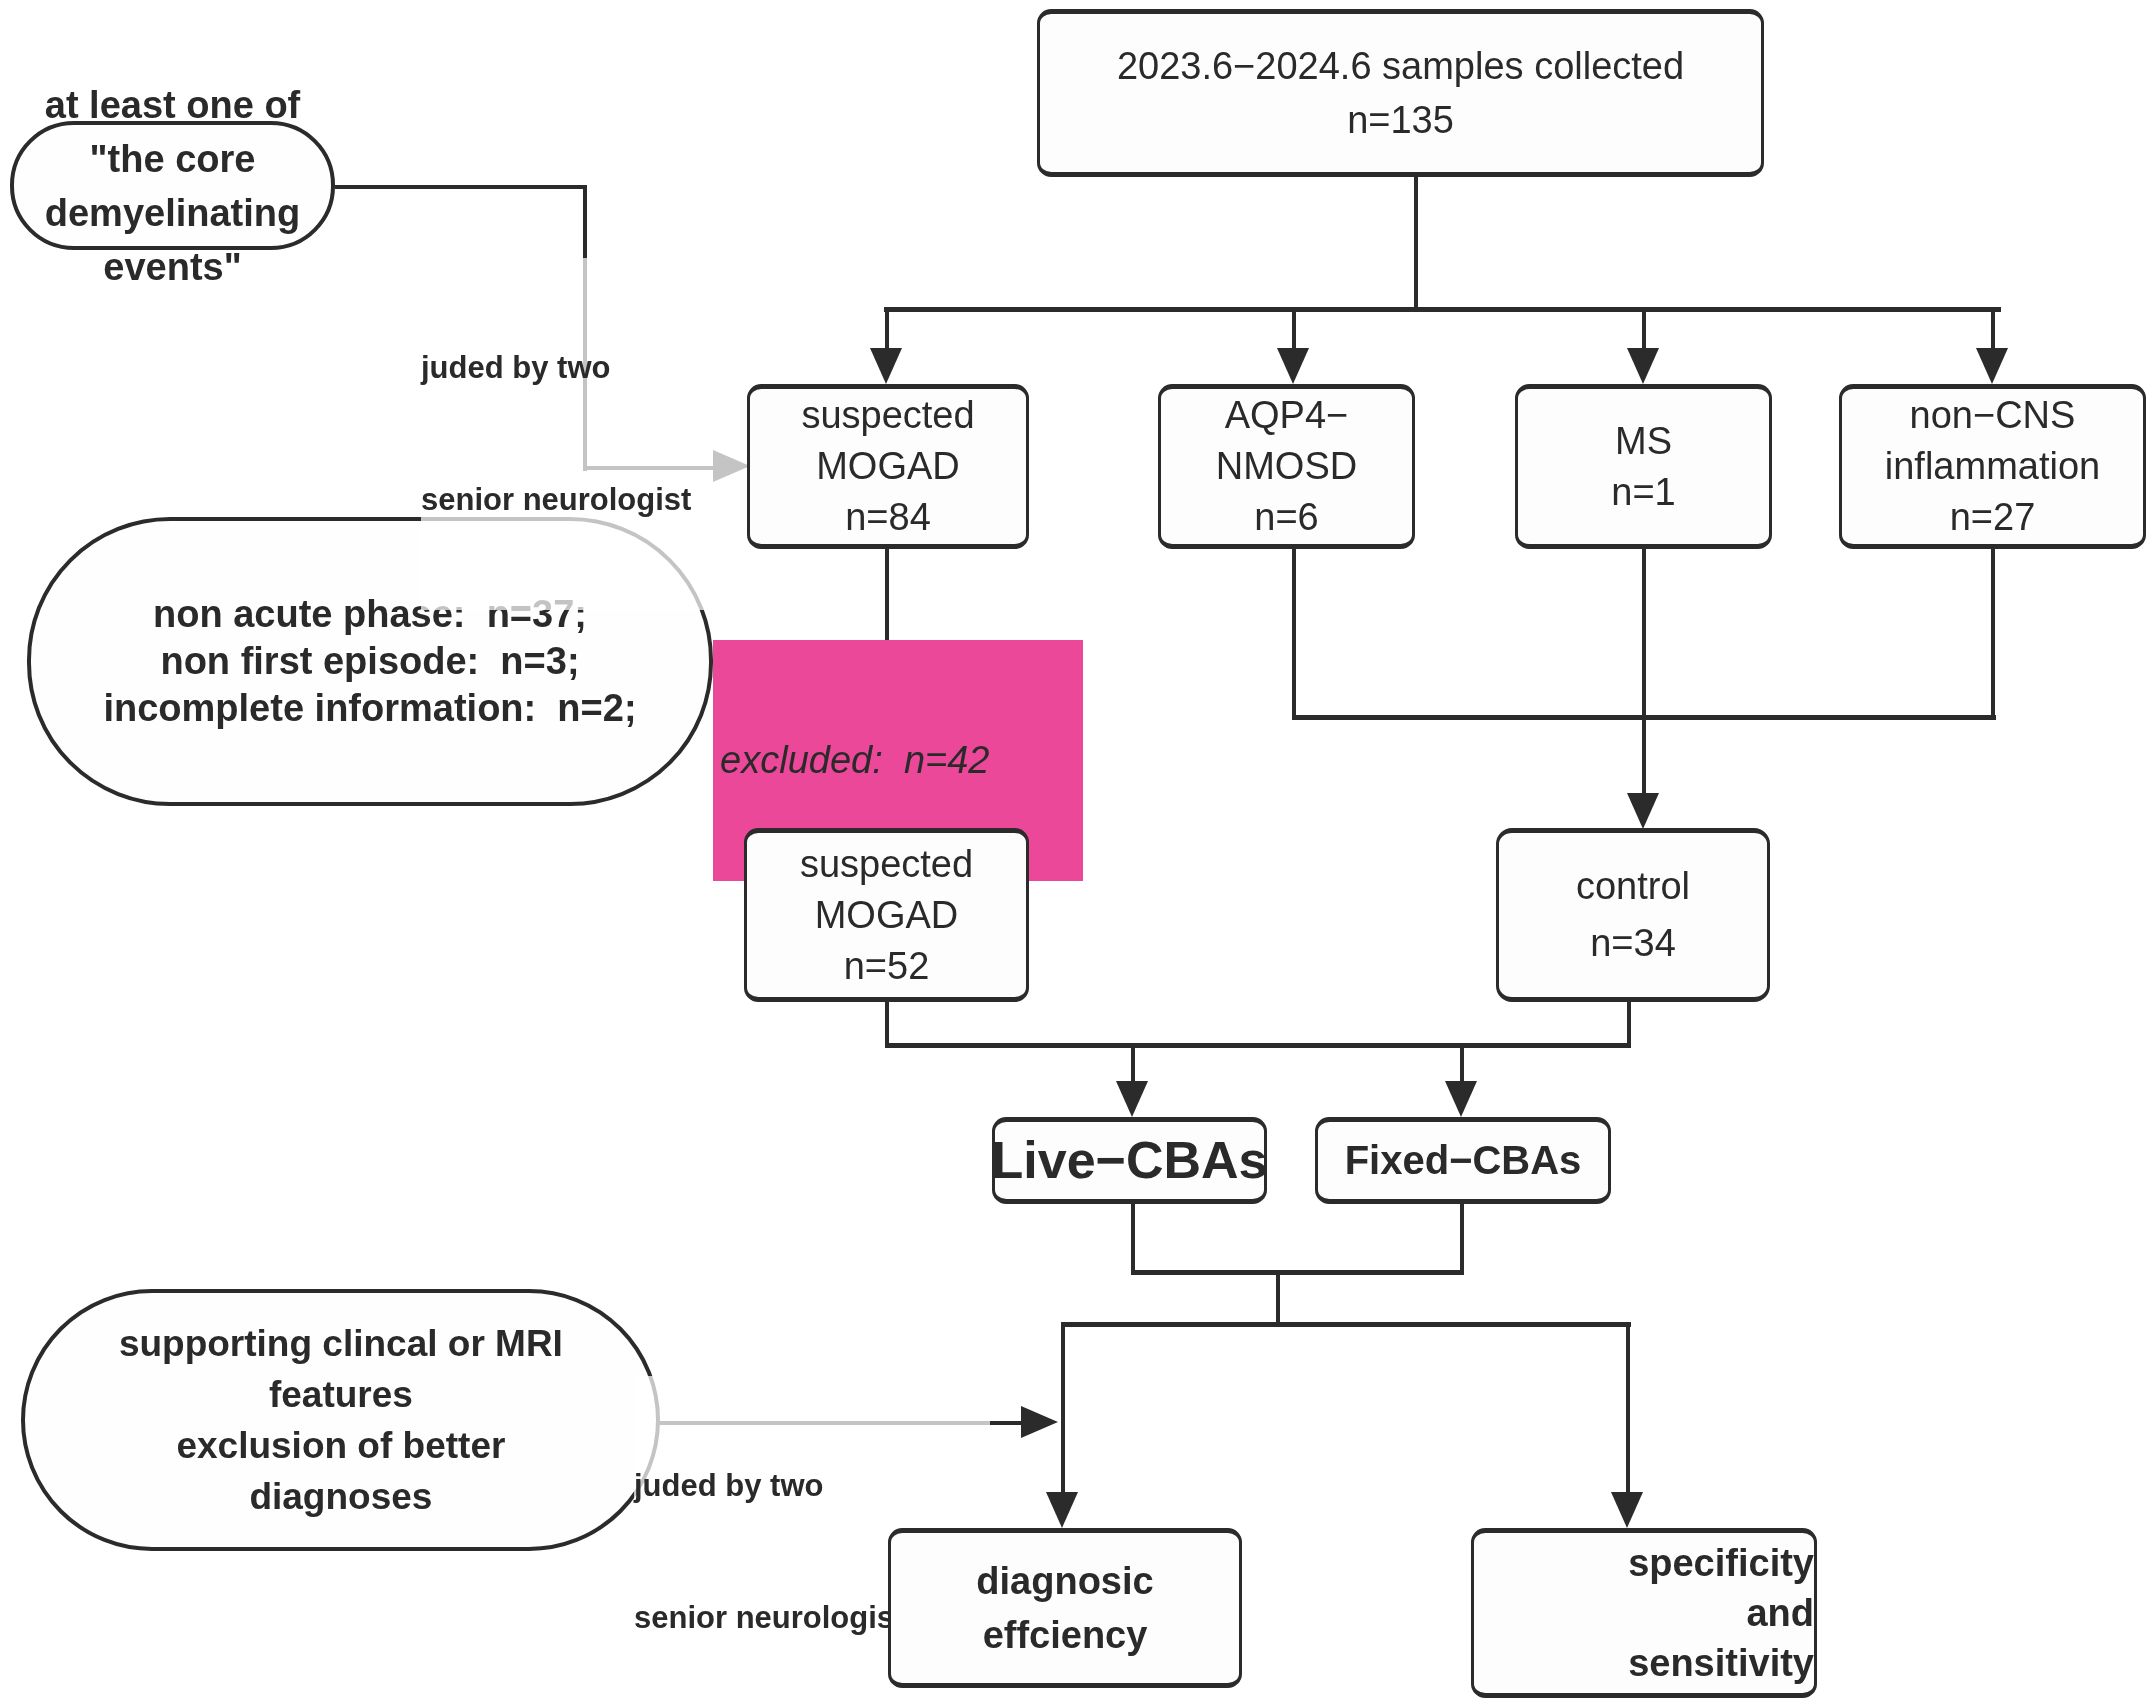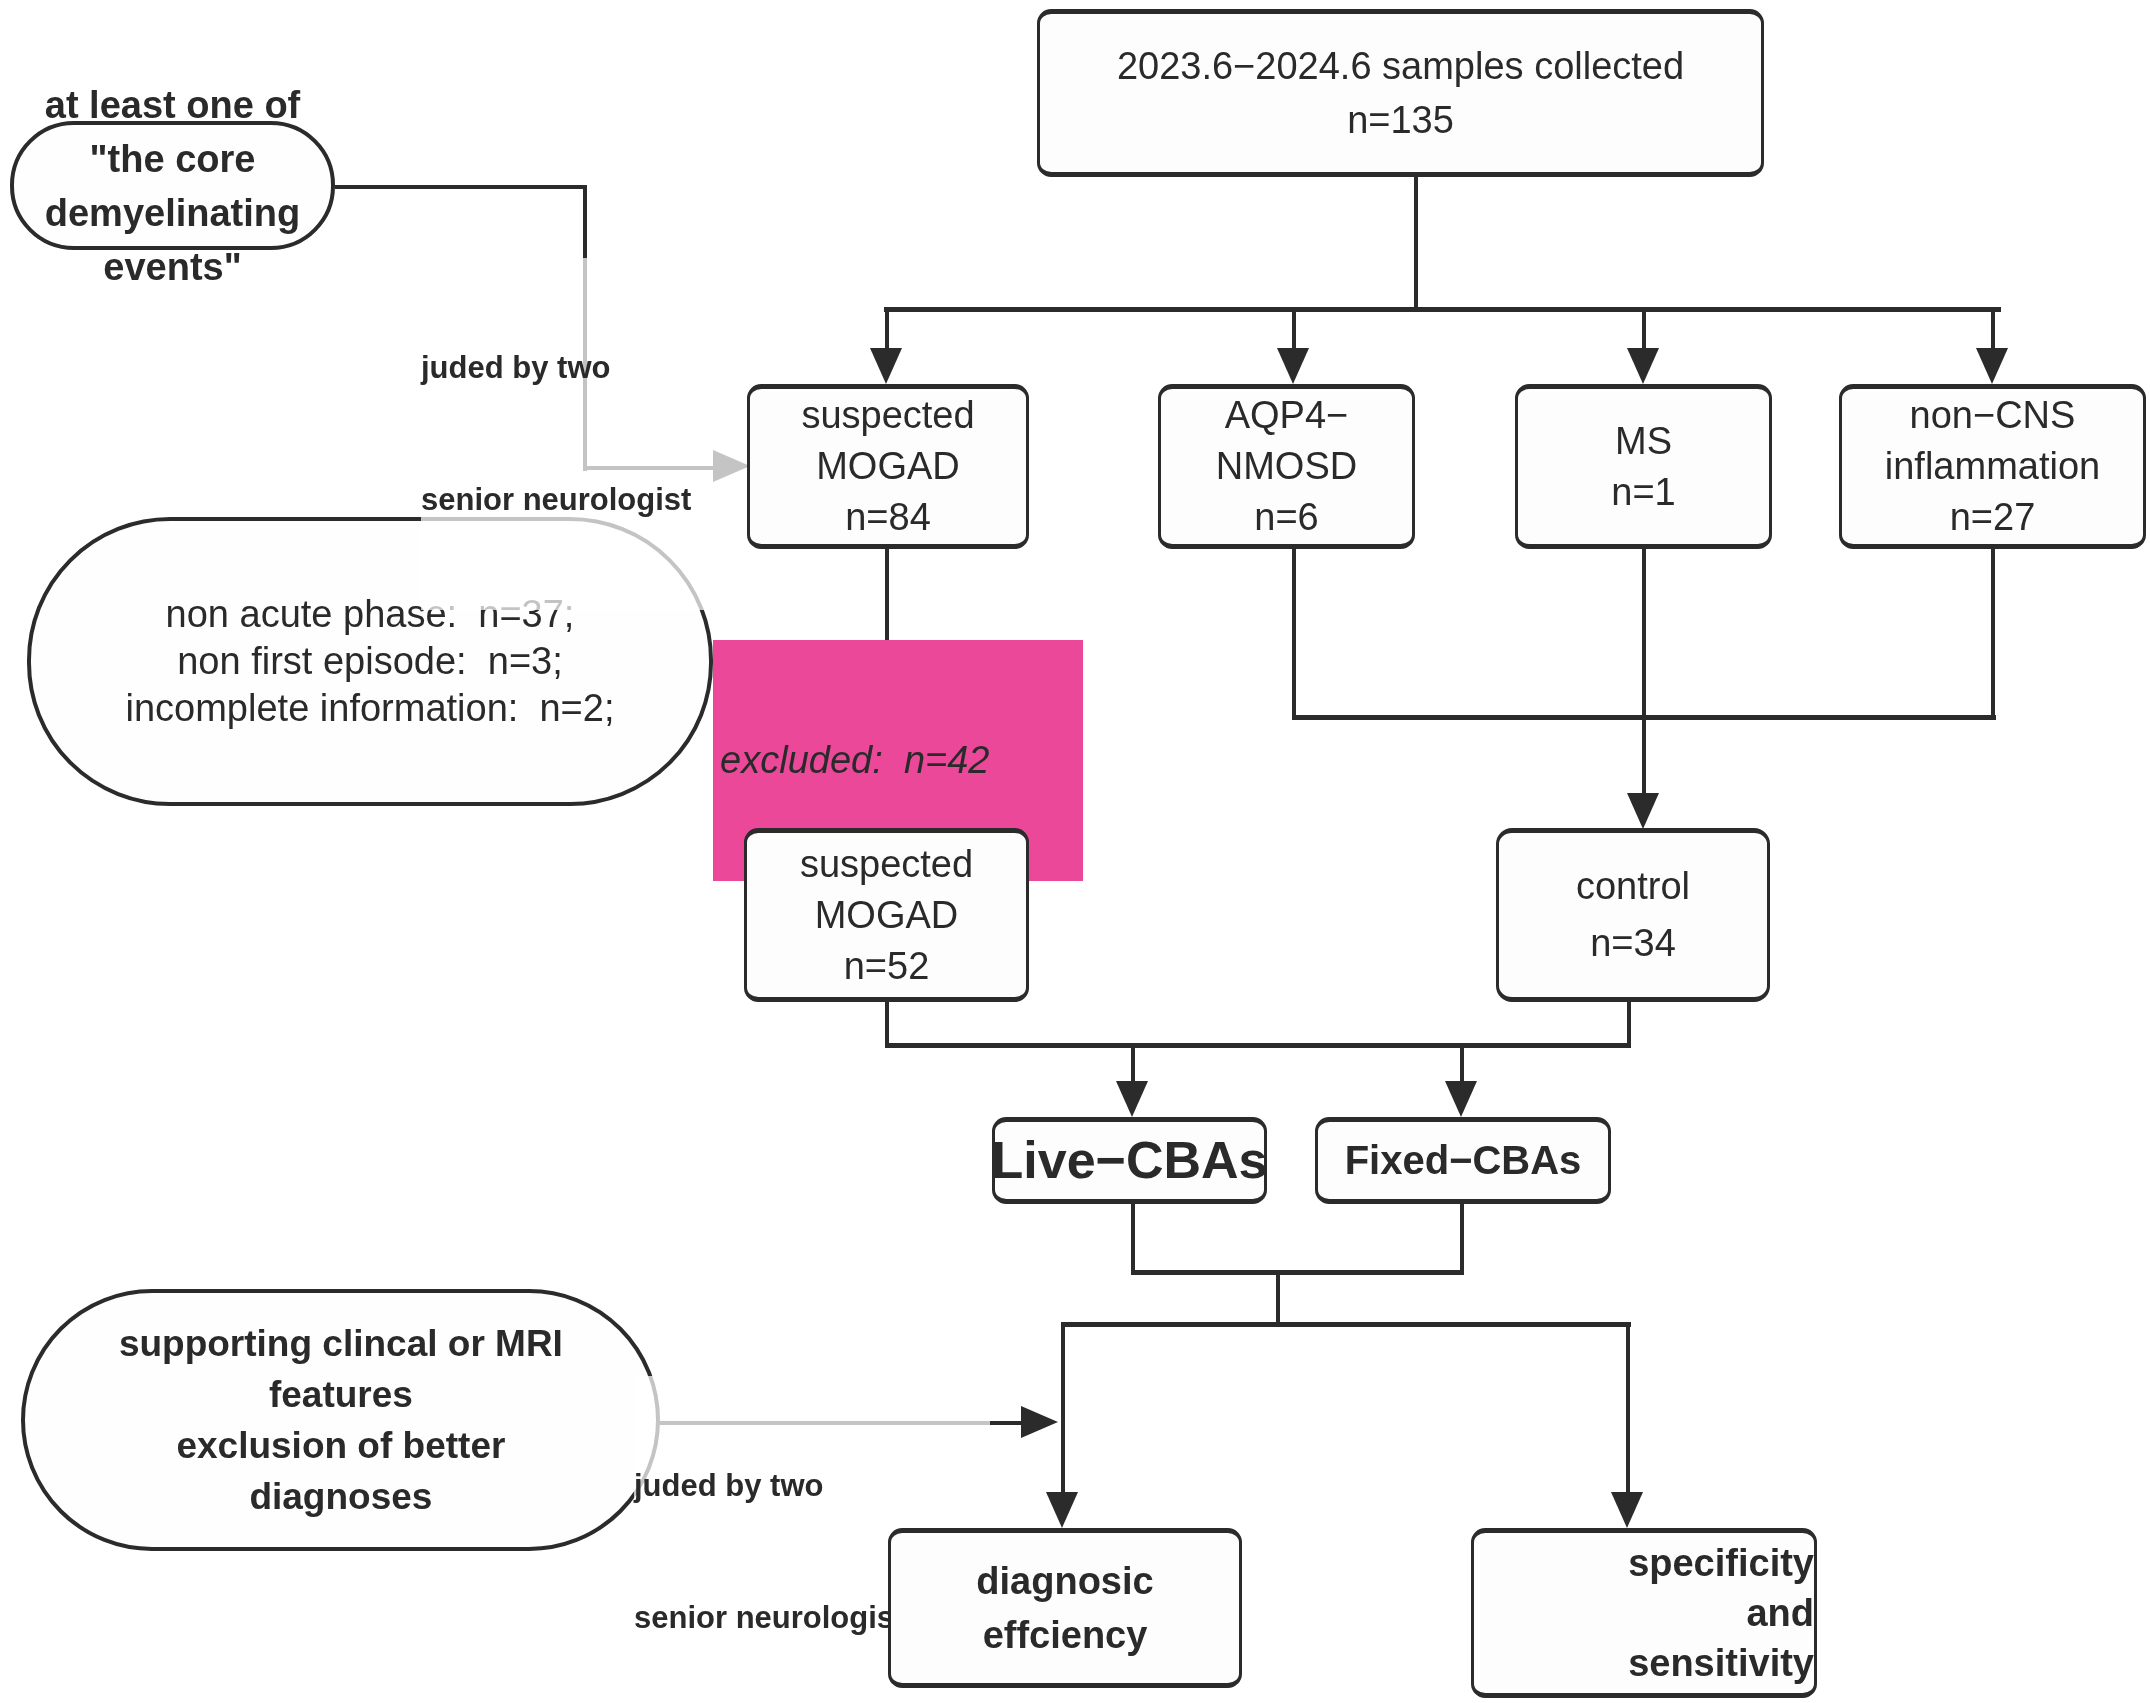--- a/index.html
+++ b/index.html
@@ -31,20 +31,21 @@
   .pill{
     position:absolute;
     box-sizing:border-box;
     border:4.3px solid #2b2b2b;
     background:#fefefe;
     display:flex;flex-direction:column;
     align-items:center;justify-content:center;
     text-align:center;
     font-size:38px;line-height:47px;
     white-space:pre-wrap;
+    font-weight:bold;
   }
   .pill.bold{font-weight:bold;line-height:54px;}
   .pill span{display:block;}
   
   .lbl{
     position:absolute;
     text-align:left;
     font-size:38px;line-height:47px;
     white-space:pre-wrap;
   }

